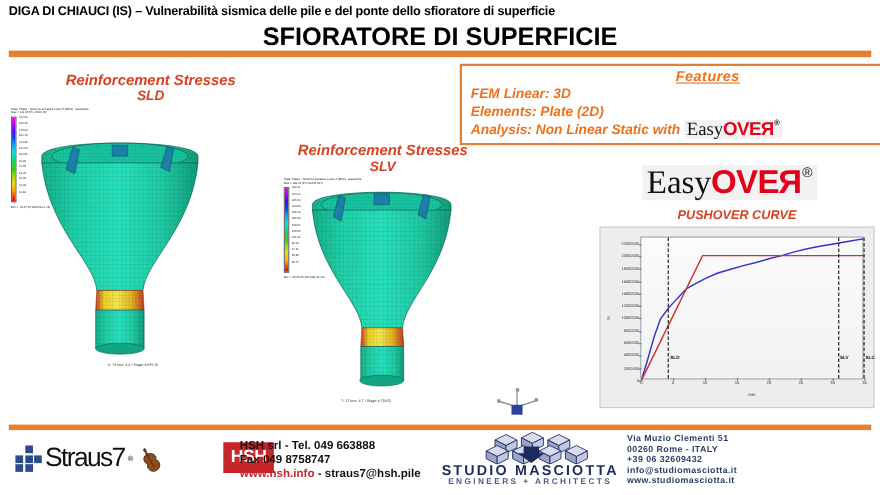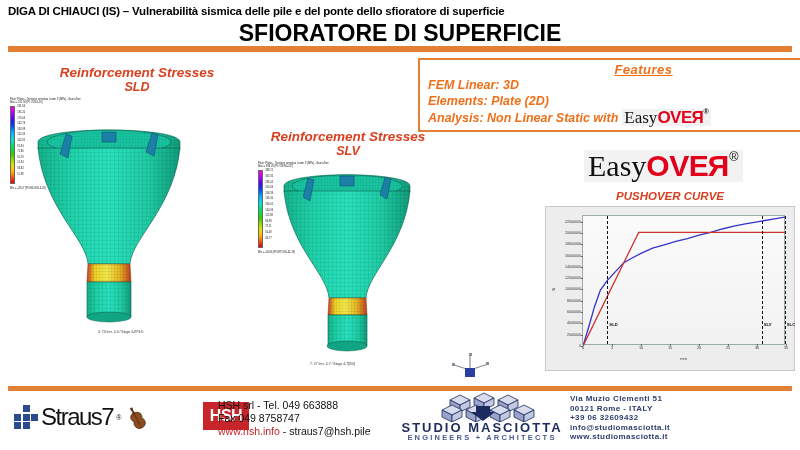--- a/index.html
+++ b/index.html
@@ -151,21 +151,21 @@
   }
   .straus7 .reg { font-size: 7px; color: #111; vertical-align: super; }
 
   .hsh-badge {
     position: absolute; left: 160px; top: 402px; width: 46px; height: 28px;
     background: #C8252A; color: #fff; font-weight: bold; font-size: 16px;
     display: flex; align-items: center; justify-content: center;
     letter-spacing: -0.5px;
     margin-left: 43px;
   }
-  .hsh-text { position: absolute; left: 218px; top: 399px; font-size: 10.5px; font-weight: normal; color: #111; line-height: 13px; }
+  .hsh-text { position: absolute; left: 218px; top: 399px; font-size: 10.5px; font-weight: bold; color: #111; line-height: 13px; }
   .hsh-text .red { color: #C8252A; }
 
   .masc-logo { position: absolute; left: 432px; top: 392px; }
   .masc-name {
     position: absolute; left: 392px; top: 420px; width: 180px; text-align: center;
     font-size: 13px; font-weight: bold; color: #1C2B5E; letter-spacing: 2px;
   }
   .masc-sub {
     position: absolute; left: 392px; top: 433px; width: 180px; text-align: center;
     font-size: 7.5px; font-weight: bold; color: #4A5A8C; letter-spacing: 2.2px;
@@ -453,20 +453,20 @@
         <path d="M82 18 l10 5 l0 7 l-10 -5 Z" fill="#9AA3C8"></path>
         <path d="M102 18 l-10 5 l0 7 l10 -5 Z" fill="#C2C8E2"></path>
     </g>
     <path d="M44 14 l14 0 l0 6 l5 0 l-12 9 l-12 -9 l5 0 Z" fill="#1C2B5E"></path>
   </svg>
   <div class="masc-name">STUDIO MASCIOTTA</div>
   <div class="masc-sub">ENGINEERS + ARCHITECTS</div>
 
   <div class="masc-addr">
     <div>Via Muzio Clementi 51</div>
-    <div>00121 Rome - ITALY</div>
+    <div>00260 Rome - ITALY</div>
     <div>+39 06 32609432</div>
     <div>info@studiomasciotta.it</div>
     <div>www.studiomasciotta.it</div>
   </div>
 
 
 </div>
 
 </body></html>

